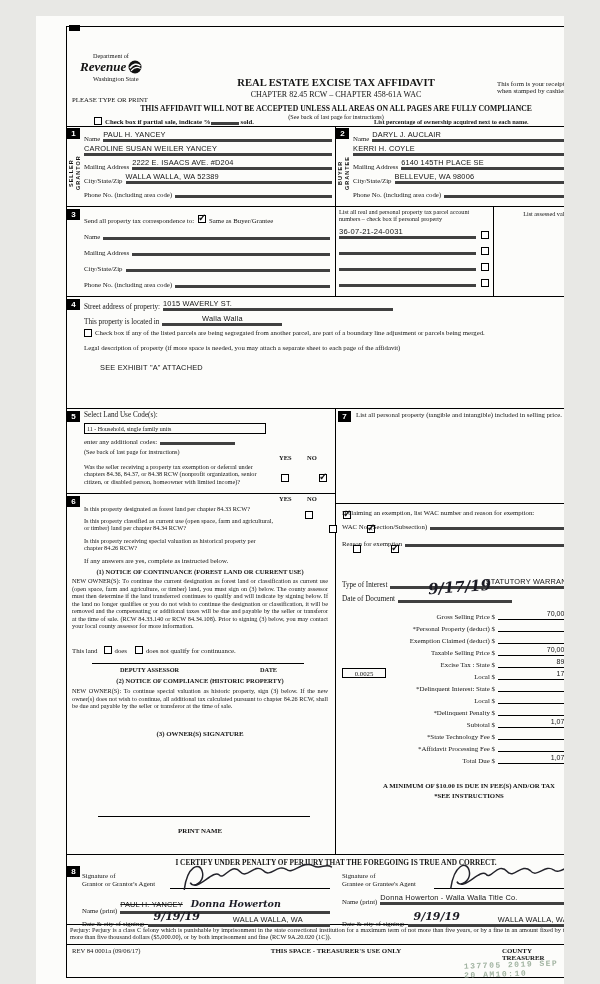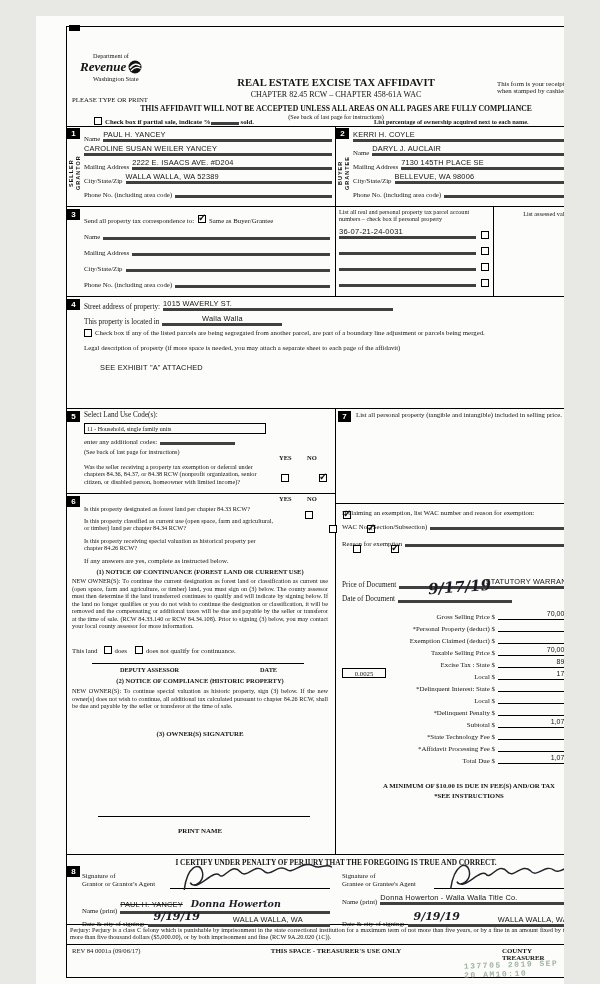--- a/index.html
+++ b/index.html
@@ -109,29 +109,29 @@
         <span class="uf val fill"></span>
       </div>
   </div>
 
   
   <div class="nbox" style="left:300px;top:112px">2</div>
   <div class="vert" style="left:301px;top:126px">BUYER</div>
   <div class="vert" style="left:308px;top:126px">GRANTEE</div>
   <div class="abs" style="left:317px;top:112px;width:248px">
     <div class="prow">
-        <span class="uf val fill">KERRI H. COYLE</span>
-      </div>
-    <div class="prow">
         <span class="lbl">Name</span>
         <span class="uf val fill">DARYL J. AUCLAIR</span>
       </div>
     <div class="prow">
+        <span class="uf val fill">KERRI H. COYLE</span>
+      </div>
+    <div class="prow">
         <span class="lbl">Mailing Address</span>
-        <span class="uf val fill">7130 145TH PLACE SE</span>
+        <span class="uf val fill">6140 145TH PLACE SE</span>
       </div>
     <div class="prow">
         <span class="lbl">City/State/Zip</span>
         <span class="uf val fill">BELLEVUE, WA  98006</span>
       </div>
     <div class="prow">
         <span class="lbl">Phone No. (including area code)</span>
         <span class="uf val fill"></span>
       </div>
   </div>
@@ -254,21 +254,21 @@
   <div class="abs lbl" style="left:306px;top:493px;width:260px">If claiming an exemption, list WAC number and reason for exemption:</div>
   <div class="abs" style="left:306px;top:507px;width:258px;display:flex;align-items:flex-end">
     <span class="lbl" style="white-space:nowrap;padding-right:3px">WAC No. (Section/Subsection)</span>
     <span class="uf val fill"></span>
   </div>
   <div class="abs" style="left:306px;top:524px;width:258px;display:flex;align-items:flex-end">
     <span class="lbl" style="white-space:nowrap;padding-right:3px">Reason for exemption</span>
     <span class="uf val fill"></span>
   </div>
   <div class="abs" style="left:306px;top:561px;width:258px;display:flex;align-items:flex-end">
-    <span class="lbl7" style="white-space:nowrap;padding-right:3px">Price of Document</span>
+    <span class="lbl7" style="white-space:nowrap;padding-right:3px">Type of Interest</span>
     <span class="uf val fill" style="text-align:right">STATUTORY WARRANTY DEED</span>
   </div>
   <div class="abs" style="left:306px;top:579px;width:170px;display:flex;align-items:flex-end">
     <span class="lbl7" style="white-space:nowrap;padding-right:3px">Date of Document</span>
     <span class="uf fill"></span>
   </div>
   <div class="abs hand" style="left:392px;top:562px;font-size:15px;transform:rotate(-4deg)">9/17/19</div>
 
   <div class="abs" style="left:302px;top:592px;width:262px">
     <div class="mrow">

